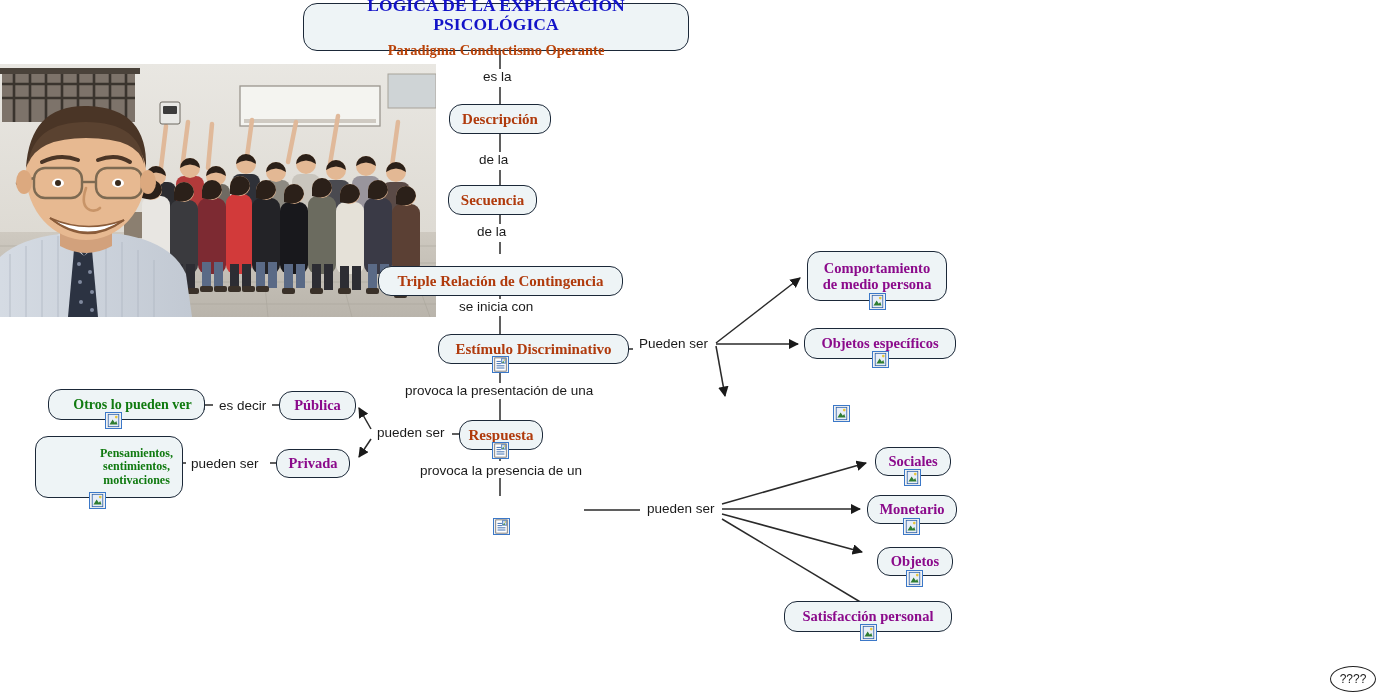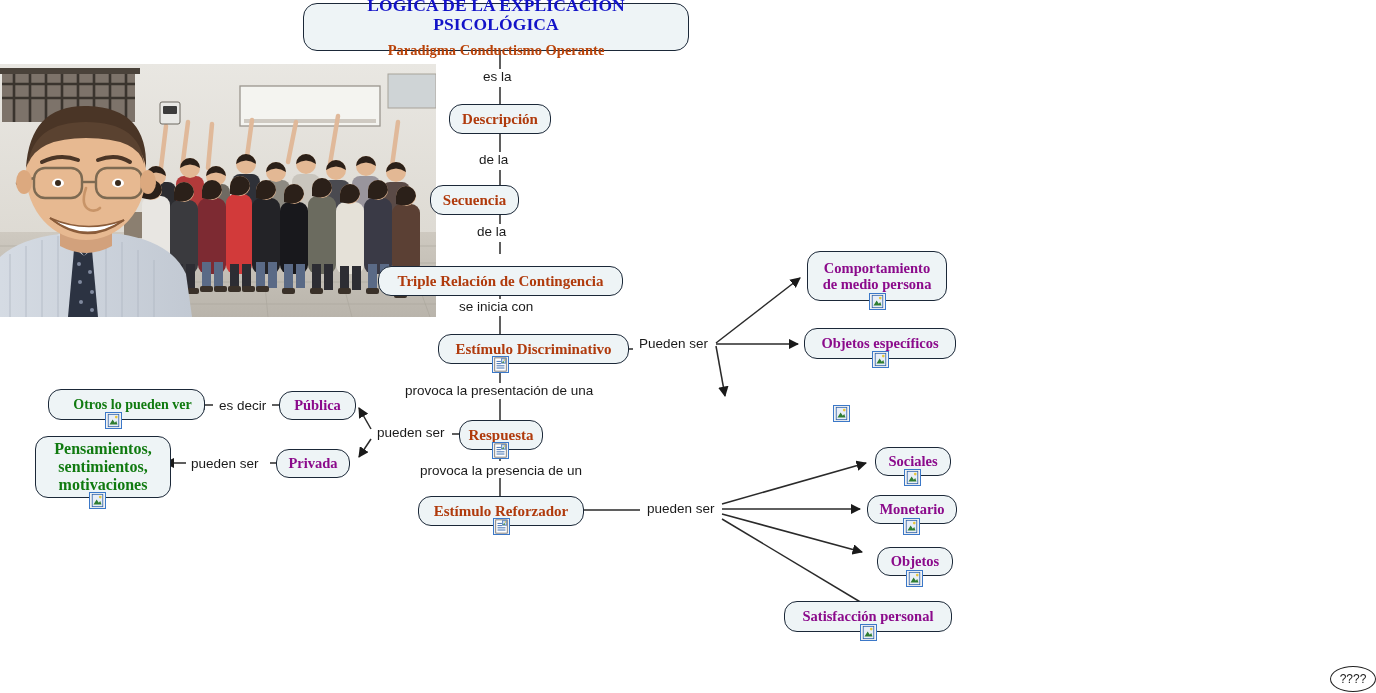--- a/index.html
+++ b/index.html
@@ -360,21 +360,21 @@
 
   <div class="node" id="title-box">
     <span class="txt l1 c-title">LÓGICA DE LA EXPLICACIÓN PSICOLÓGICA</span>
     <span class="txt l2 c-sub">Paradigma Conductismo Operante</span>
   </div>
 
   <div class="node" style="left:449px;top:104px;width:102px;height:30px;font-size:15px;">
     <span class="txt c-brown">Descripción</span>
   </div>
 
-  <div class="node" style="left:430px;top:185px;width:89px;height:30px;font-size:15px;">
+  <div class="node" style="left:448px;top:185px;width:89px;height:30px;font-size:15px;">
     <span class="txt c-brown">Secuencia</span>
   </div>
 
   <div class="node" style="left:378px;top:266px;width:245px;height:30px;font-size:15px;">
     <span class="txt c-brown">Triple Relación de Contingencia</span>
   </div>
 
   <div class="node" style="left:405px;top:334px;width:191px;height:30px;font-size:15px;margin-left:33px;">
     <span class="txt c-brown">Estímulo Discriminativo</span>
   </div>
@@ -398,23 +398,20 @@
       <rect x="2" y="1" width="13" height="15" fill="#ffffff" stroke="#555" stroke-width="0.8"></rect>
       <g stroke="#2a5fa8" stroke-width="1">
           <path d="M4 5 H9 M4 7.5 H9 M4 10 H13 M4 12.5 H13"></path>
         </g>
       <rect x="9.5" y="2" width="5" height="5" fill="#cfe0f5" stroke="#2a5fa8" stroke-width="0.7"></rect>
       <path d="M10 6.5 L11.6 4.4 L13 6.5 z" fill="#2f7d32"></path>
         <circle cx="13" cy="3.4" r="0.9" fill="#e8c63a"></circle>
     </svg>
   </span>
 
-  <div class="node" style="left:418px;top:496px;width:166px;height:30px;font-size:15px;">
-    <span class="txt c-brown">Estímulo Reforzador</span>
-  </div>
   <span class="badge" style="left:493px;top:518px;">
     <svg viewBox="0 0 17 17" xmlns="http://www.w3.org/2000/svg">
       <rect x="2" y="1" width="13" height="15" fill="#ffffff" stroke="#555" stroke-width="0.8"></rect>
       <g stroke="#2a5fa8" stroke-width="1">
           <path d="M4 5 H9 M4 7.5 H9 M4 10 H13 M4 12.5 H13"></path>
         </g>
       <rect x="9.5" y="2" width="5" height="5" fill="#cfe0f5" stroke="#2a5fa8" stroke-width="0.7"></rect>
       <path d="M10 6.5 L11.6 4.4 L13 6.5 z" fill="#2f7d32"></path>
         <circle cx="13" cy="3.4" r="0.9" fill="#e8c63a"></circle>
     </svg>
@@ -463,21 +460,21 @@
     <span class="txt c-green">Otros lo pueden ver</span>
   </div>
   <span class="badge" style="left:105px;top:412px;">
     <svg viewBox="0 0 17 17" xmlns="http://www.w3.org/2000/svg">
       <rect x="2.5" y="1.5" width="12" height="14" fill="#e8eef7" stroke="#2a5fa8" stroke-width="0.9"></rect>
       <path d="M4 13 L7.5 7.5 L10 11 L11.6 9 L13 13 z" fill="#2f7d32"></path>
       <circle cx="11.6" cy="4.6" r="1.5" fill="#e8c63a"></circle>
     </svg>
   </span>
 
-  <div class="node" style="left:35px;top:436px;width:136px;height:62px;font-size:16px;">
+  <div class="node" style="left:35px;top:436px;width:148px;height:62px;font-size:12px;justify-content:flex-end;">
     <span class="txt c-green">Pensamientos,
 sentimientos,
 motivaciones</span>
   </div>
   <span class="badge" style="left:89px;top:492px;">
     <svg viewBox="0 0 17 17" xmlns="http://www.w3.org/2000/svg">
       <rect x="2.5" y="1.5" width="12" height="14" fill="#e8eef7" stroke="#2a5fa8" stroke-width="0.9"></rect>
       <path d="M4 13 L7.5 7.5 L10 11 L11.6 9 L13 13 z" fill="#2f7d32"></path>
       <circle cx="11.6" cy="4.6" r="1.5" fill="#e8c63a"></circle>
     </svg>

